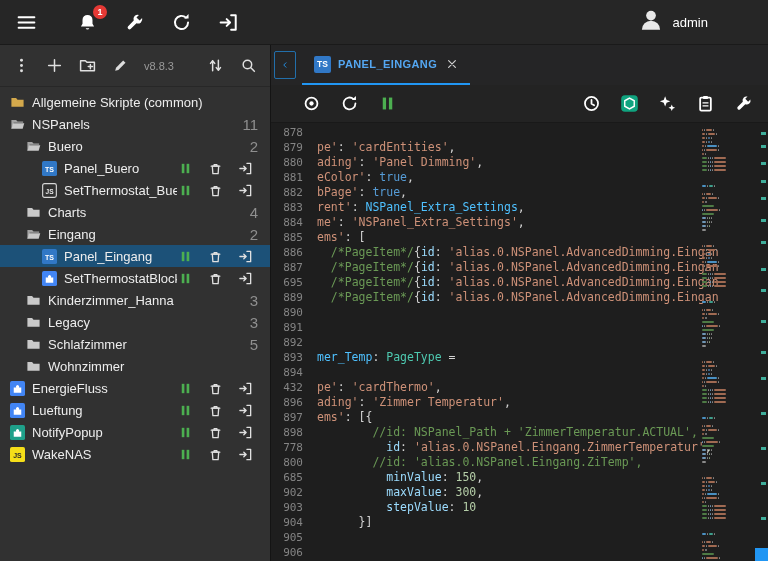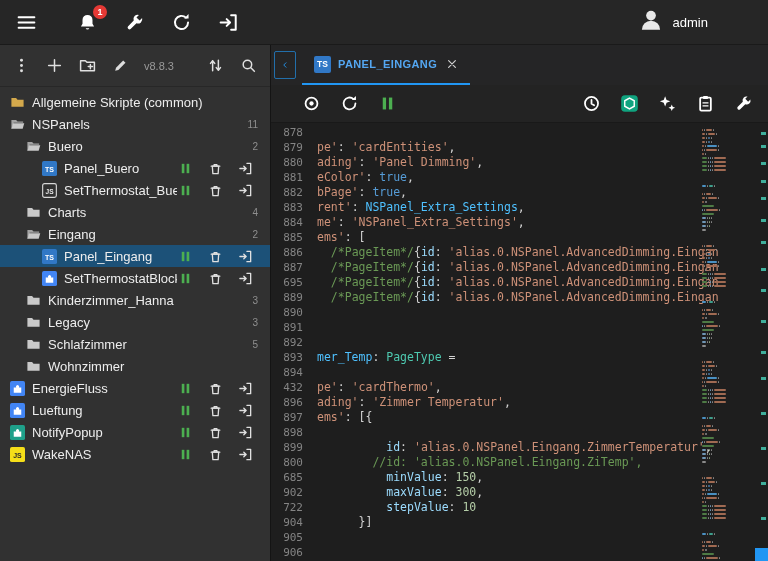--- a/index.html
+++ b/index.html
@@ -30,21 +30,21 @@
   .icon-btn{background:none;border:none;padding:1px;cursor:pointer;display:flex;align-items:center;}
   .icon-btn svg{width:17px;height:17px;}
   .version{font-size:11px;color:#9a9a9a;}
   .spacer{flex:1;}
   .tree{flex:1;overflow:hidden;padding-top:4px;}
   .row{height:22px;display:flex;align-items:center;position:relative;padding-right:10px;cursor:pointer;}
   .row.selected{background:#1c5178;}
   .row .ticon{flex:none;display:flex;align-items:center;margin-right:7px;}
   .row .ticon svg{width:15px;height:15px;}
   .row .label{font-size:13px;color:#ededed;white-space:nowrap;overflow:hidden;flex:1;}
-  .row .count{font-size:10px;color:#8f8f8f;flex:none;padding-right:2px;}
+  .row .count{font-size:15px;color:#8f8f8f;flex:none;padding-right:2px;}
   .row .actions{display:flex;align-items:center;gap:13px;flex:none;margin-right:6px;}
   .row .actions .icon-btn svg{width:15px;height:15px;}
   
   .editor{flex:1;display:flex;flex-direction:column;background:#1e1e1e;border-left:1px solid #141414;min-width:0;}
   .tabstrip{height:40px;background:#252526;display:flex;align-items:center;padding-left:3px;}
   .navback{width:22px;height:28px;border:1px solid rgba(33,150,243,.65);border-radius:2px;
            background:none;display:flex;align-items:center;justify-content:center;cursor:pointer;margin-right:6px;}
   .navback svg{width:14px;height:14px;}
   .tab{height:40px;display:flex;align-items:center;gap:7px;padding:0 12px;position:relative;cursor:pointer;}
   .tab.active{border-bottom:2px solid #2196f3;}
@@ -580,26 +580,26 @@
             <div class="code-line"><span class="ln">695</span><span class="ltxt"><span class="tk-plain">  </span><span class="tk-com">/*PageItem*/</span><span class="tk-plain">{</span><span class="tk-prop">id</span><span class="tk-plain">: </span><span class="tk-str">'alias.0.NSPanel.AdvancedDimming.Eingan</span></span></div>
             <div class="code-line"><span class="ln">889</span><span class="ltxt"><span class="tk-plain">  </span><span class="tk-com">/*PageItem*/</span><span class="tk-plain">{</span><span class="tk-prop">id</span><span class="tk-plain">: </span><span class="tk-str">'alias.0.NSPanel.AdvancedDimming.Eingan</span></span></div>
             <div class="code-line"><span class="ln">890</span><span class="ltxt"></span></div>
             <div class="code-line"><span class="ln">891</span><span class="ltxt"></span></div>
             <div class="code-line"><span class="ln">892</span><span class="ltxt"></span></div>
             <div class="code-line"><span class="ln">893</span><span class="ltxt"><span class="tk-const">mer_Temp</span><span class="tk-plain">: </span><span class="tk-type">PageType</span><span class="tk-plain"> =</span></span></div>
             <div class="code-line"><span class="ln">894</span><span class="ltxt"></span></div>
             <div class="code-line"><span class="ln">432</span><span class="ltxt"><span class="tk-str">pe'</span><span class="tk-plain">: </span><span class="tk-str">'cardThermo'</span><span class="tk-plain">,</span></span></div>
             <div class="code-line"><span class="ln">896</span><span class="ltxt"><span class="tk-str">ading'</span><span class="tk-plain">: </span><span class="tk-str">'Zimmer Temperatur'</span><span class="tk-plain">,</span></span></div>
             <div class="code-line"><span class="ln">897</span><span class="ltxt"><span class="tk-str">ems'</span><span class="tk-plain">: [{</span></span></div>
-            <div class="code-line"><span class="ln">898</span><span class="ltxt"><span class="tk-plain">        </span></span></div>
-            <div class="code-line"><span class="ln">899</span><span class="ltxt"><span class="tk-plain">          </span><span class="tk-prop">id</span><span class="tk-plain">: </span><span class="tk-str">'alias.0.NSPanel.Eingang.ZimmerTemperatur'</span><span class="tk-plain">,</span></span></div>
+            <div class="code-line"><span class="ln">898</span><span class="ltxt"><span class="tk-plain">        </span><span class="tk-com">//id: NSPanel_Path + 'ZimmerTemperatur.ACTUAL',</span></span></div>
+            <div class="code-line"><span class="ln">778</span><span class="ltxt"><span class="tk-plain">          </span><span class="tk-prop">id</span><span class="tk-plain">: </span><span class="tk-str">'alias.0.NSPanel.Eingang.ZimmerTemperatur'</span><span class="tk-plain">,</span></span></div>
             <div class="code-line"><span class="ln">800</span><span class="ltxt"><span class="tk-plain">        </span><span class="tk-com">//id: 'alias.0.NSPanel.Eingang.ZiTemp',</span></span></div>
             <div class="code-line"><span class="ln">685</span><span class="ltxt"><span class="tk-plain">          </span><span class="tk-prop">minValue</span><span class="tk-plain">: </span><span class="tk-num">150</span><span class="tk-plain">,</span></span></div>
             <div class="code-line"><span class="ln">902</span><span class="ltxt"><span class="tk-plain">          </span><span class="tk-prop">maxValue</span><span class="tk-plain">: </span><span class="tk-num">300</span><span class="tk-plain">,</span></span></div>
-            <div class="code-line"><span class="ln">722</span><span class="ltxt"><span class="tk-plain">          </span><span class="tk-prop">stepValue</span><span class="tk-plain">: </span><span class="tk-num">10</span></span></div>
+            <div class="code-line"><span class="ln">903</span><span class="ltxt"><span class="tk-plain">          </span><span class="tk-prop">stepValue</span><span class="tk-plain">: </span><span class="tk-num">10</span></span></div>
             <div class="code-line"><span class="ln">904</span><span class="ltxt"><span class="tk-plain">      }]</span></span></div>
             <div class="code-line"><span class="ln">905</span><span class="ltxt"></span></div>
             <div class="code-line"><span class="ln">906</span><span class="ltxt"></span></div>
           </div>
         <div class="minimap" id="minimap">
             <div class="mm-row"></div>
             <div class="mm-row">
               <span class="mm-seg mm-str" style="width: 1px;"></span>
               <span class="mm-seg mm-plain" style="width: 1px;"></span>
               <span class="mm-seg mm-str" style="width: 6px;"></span>

